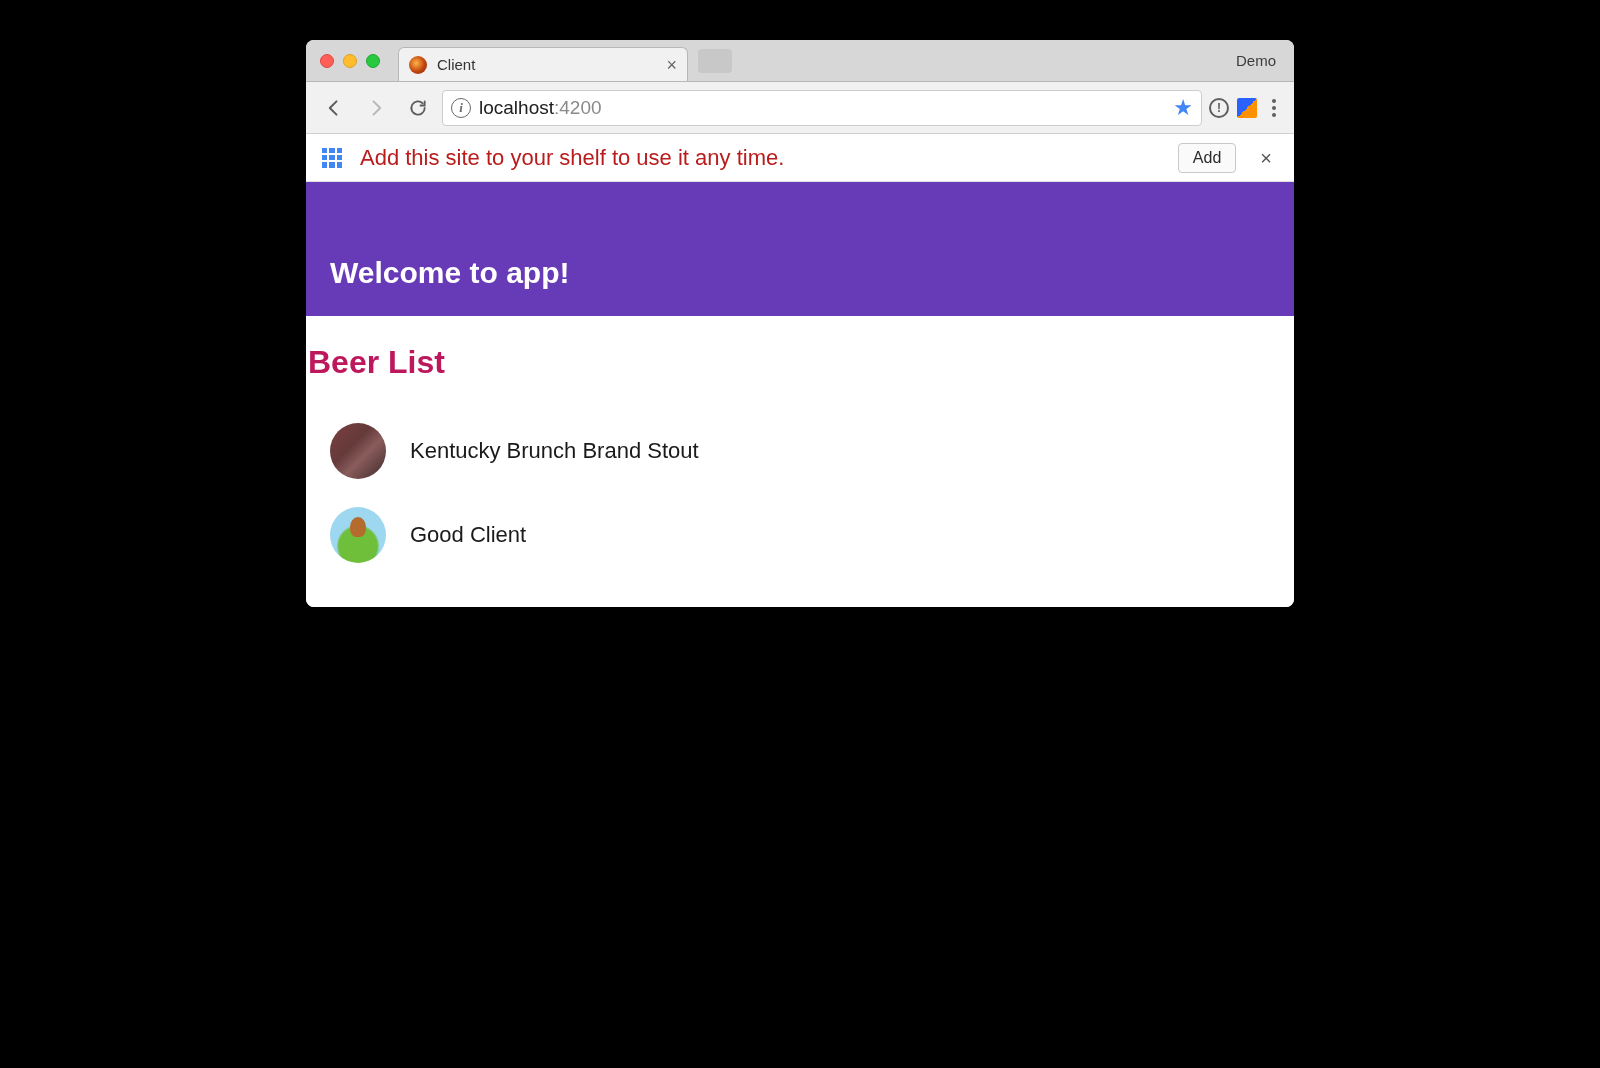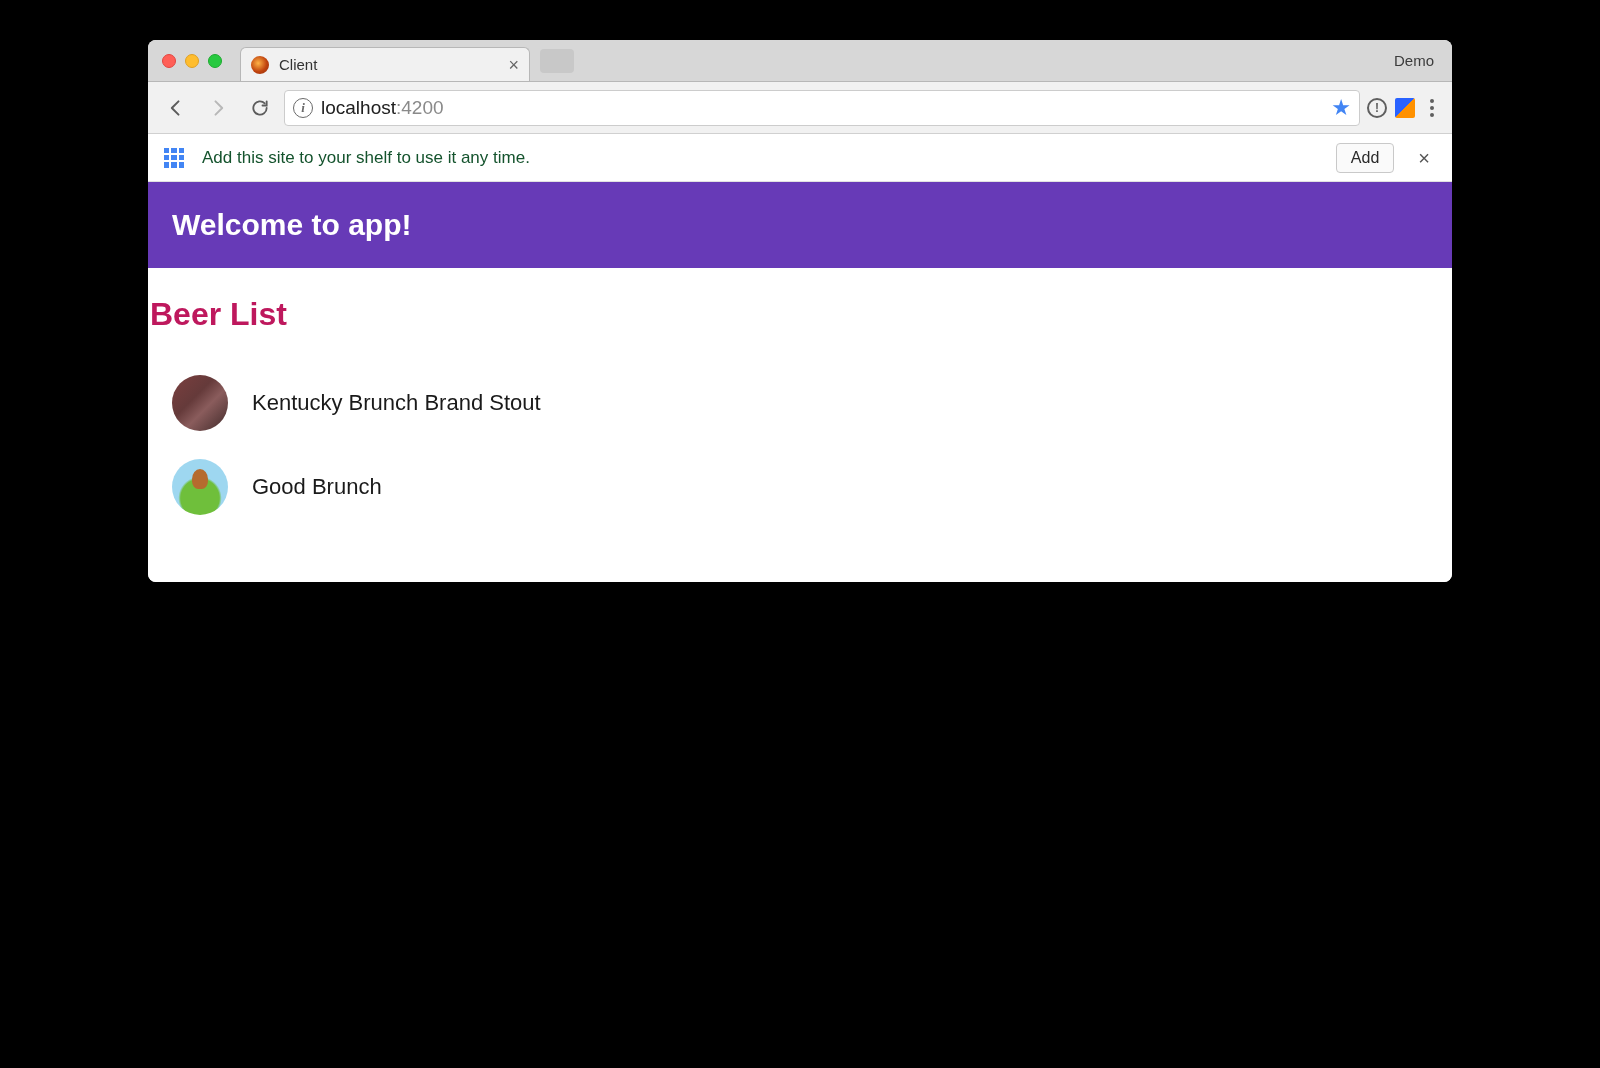--- a/index.html
+++ b/index.html
@@ -7,21 +7,21 @@
       background: #000;
       font-family: -apple-system, BlinkMacSystemFont, "Segoe UI", Helvetica, Arial, sans-serif;
       width: 1600px;
       height: 1068px;
       display: flex;
       align-items: flex-start;
       justify-content: center;
       padding-top: 40px;
     }
     .window {
-      width: 1304px;
+      width: 988px;
       background: #fff;
       border-radius: 8px;
       box-shadow: 0 20px 60px rgba(0,0,0,0.5);
       overflow: hidden;
     }
     
     .titlebar {
       background: #d7d7d7;
       height: 42px;
       display: flex;
@@ -154,41 +154,41 @@
       padding: 0 16px;
       gap: 18px;
       border-bottom: 1px solid #e1e1e1;
     }
     .apps-grid {
       width: 20px; height: 20px;
       display: grid; grid-template-columns: repeat(3,1fr); grid-template-rows: repeat(3,1fr);
       gap: 2px;
     }
     .apps-grid span { background: #4285f4; width: 100%; height: 100%; }
-    .infobar-text { font-size: 17px; color: #14532d; }
+    .infobar-text { font-size: 22px; color: #b91c1c; }
     .infobar-spacer { flex: 1; }
     .add-btn {
       background: #fafafa;
       border: 1px solid #c9c9c9;
       border-radius: 4px;
       padding: 5px 14px;
       font-size: 16px;
       color: #2b2b2b;
     }
     .infobar-close {
       font-size: 20px; color: #555; padding: 0 6px; line-height: 1;
     }
     
     .content { background: #fff; min-height: 400px; }
     .app-header {
       background: #673ab7;
       color: #fff;
       padding: 26px 24px;
     }
-    .app-header h1 { font-size: 30px; font-weight: 700; }
+    .app-header h1 { font-size: 30px; font-weight: 700; margin-top: 48px; }
     .page-body { padding: 18px 0 30px 0; }
     .page-body h2 {
       font-size: 32px; font-weight: 800; color: #be185d;
       padding: 10px 2px 28px 2px;
     }
     .beer-list { list-style: none; text-align: right; }
     .beer-item {
       display: flex; align-items: center; gap: 24px;
       padding: 14px 24px;
     }
@@ -289,19 +289,19 @@
     </div>
     <div class="page-body">
       <h2>Beer List</h2>
       <ul class="beer-list">
         <li class="beer-item">
           <div class="avatar av1"></div>
           <span class="beer-name">Kentucky Brunch Brand Stout</span>
         </li>
         <li class="beer-item">
           <div class="avatar av2"></div>
-          <span class="beer-name">Good Brunch</span>
+          <span class="beer-name">Good Client</span>
         </li>
       </ul>
     </div>
   </div>
 
 </div>
 
 </body></html>

